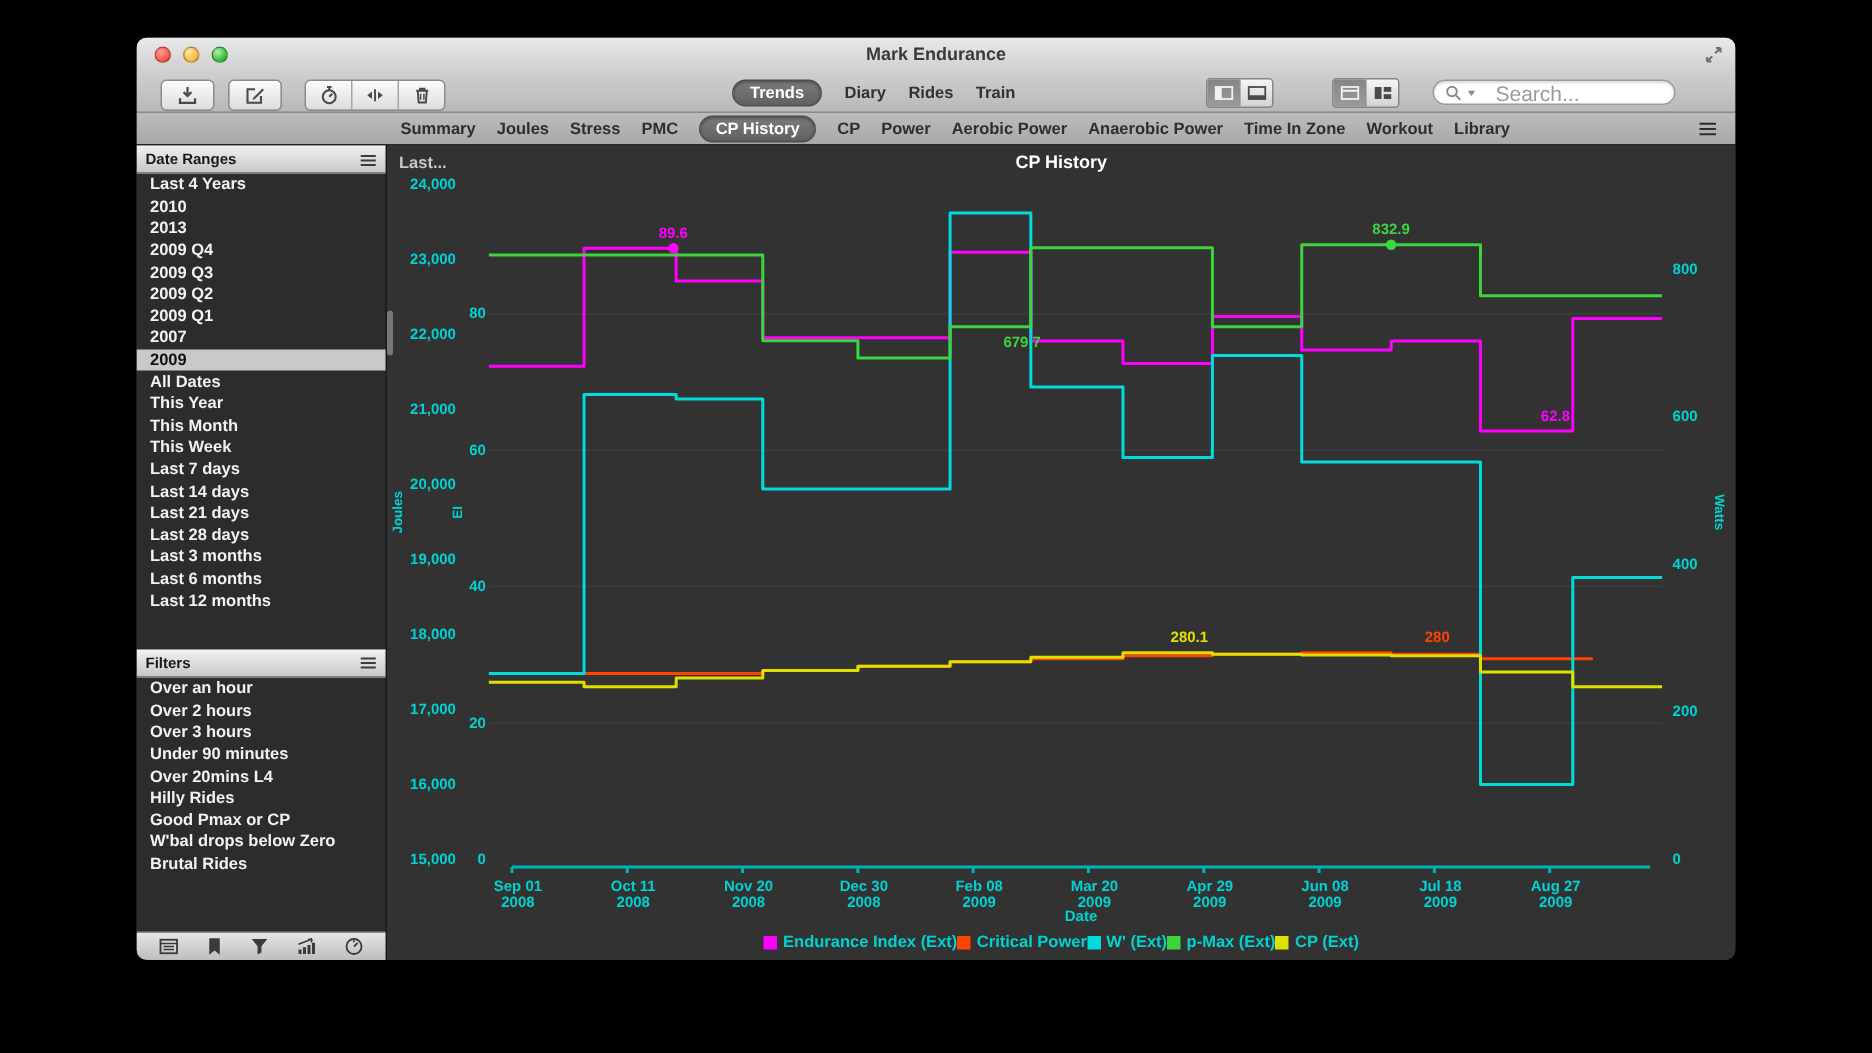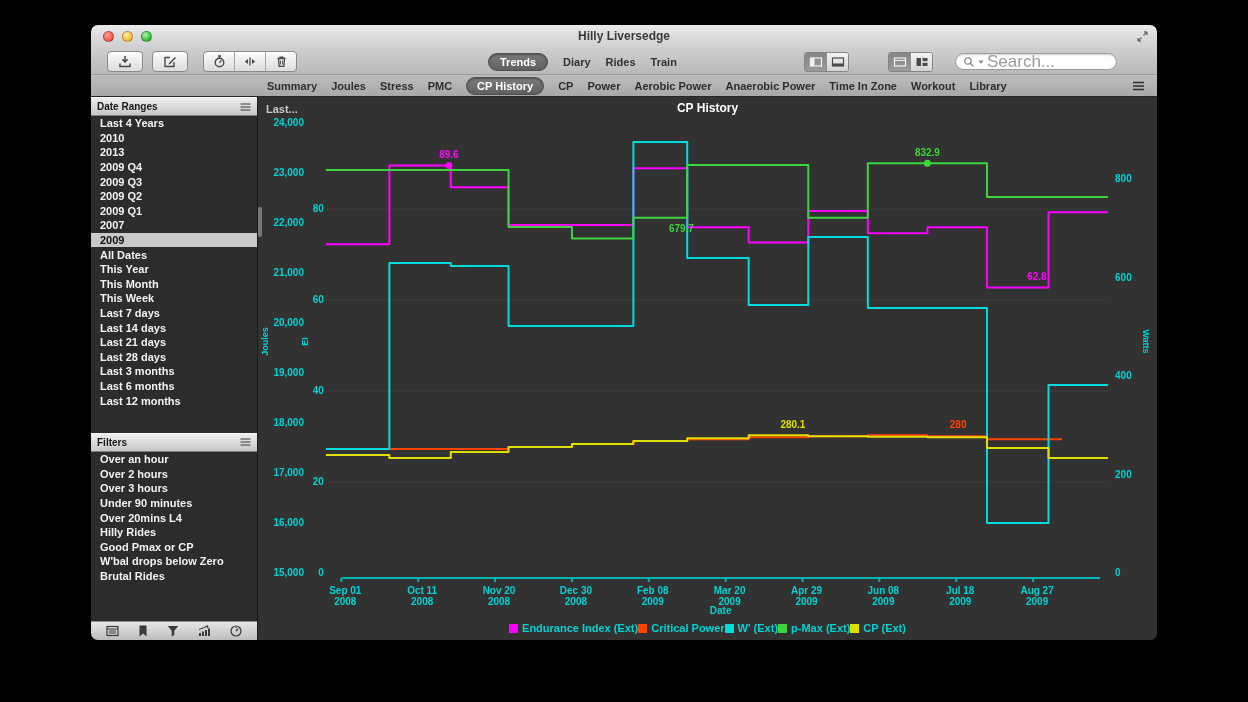--- a/index.html
+++ b/index.html
@@ -10,40 +10,40 @@
   .titlebar{height:23px;background:linear-gradient(#e9e9e9,#cfcfcf);position:relative;flex:none;}
   .lights{position:absolute;left:12px;top:6px;display:flex;gap:8px;}
   .light{width:11px;height:11px;border-radius:50%;border:1px solid rgba(0,0,0,.25);box-sizing:border-box;}
   .light.red{background:radial-gradient(circle at 35% 30%,#ff9d97,#f95f55 60%,#d43a30);}
   .light.yellow{background:radial-gradient(circle at 35% 30%,#ffe9a8,#fdbf45 60%,#d99b1f);}
   .light.green{background:radial-gradient(circle at 35% 30%,#b8f0a8,#3ec445 60%,#2a9a30);}
   .wtitle{position:absolute;left:0;right:0;top:4px;text-align:center;font-size:12px;font-weight:bold;color:#3a3a3a;}
   .expand{position:absolute;right:8px;top:5px;}
   
   .toolbar{height:27px;background:linear-gradient(#cfcfcf,#b9b9b9);position:relative;flex:none;
-    display:flex;align-items:center;padding-left:16px;border-bottom:1px solid #9d9d9d;box-sizing:border-box;}
+    display:flex;align-items:flex-end;padding-left:16px;border-bottom:1px solid #9d9d9d;box-sizing:border-box;}
   .tbtn{height:19px;min-width:34px;border:1px solid #8b8b8b;border-radius:4px;
     background:linear-gradient(#fcfcfc,#dcdcdc);box-shadow:inset 0 1px 0 rgba(255,255,255,.7);
     display:flex;align-items:center;justify-content:center;margin-right:9px;}
   .tgroup{height:19px;border:1px solid #8b8b8b;border-radius:4px;background:linear-gradient(#fcfcfc,#dcdcdc);
     box-shadow:inset 0 1px 0 rgba(255,255,255,.7);display:flex;align-items:center;margin-left:6px;}
   .tseg{width:30px;height:100%;display:flex;align-items:center;justify-content:center;}
   .tseg + .tseg{border-left:1px solid #a5a5a5;}
   .scope{position:absolute;left:397px;top:0;height:27px;display:flex;align-items:center;gap:15px;}
   .scope-item{font-size:11px;font-weight:bold;color:#323232;}
   .scope-item.sel{background:linear-gradient(#7b7b7b,#606060);color:#fff;padding:2px 11px;border-radius:10px;
     border:1px solid #4e4e4e;box-shadow:inset 0 1px 2px rgba(0,0,0,.35);}
   .pair{position:absolute;top:4px;height:18px;display:flex;border:1px solid #868686;border-radius:3px;overflow:hidden;}
   .pair .pbtn{width:21px;height:100%;background:linear-gradient(#f5f5f5,#d3d3d3);display:flex;align-items:center;justify-content:center;}
   .pair .pbtn + .pbtn{border-left:1px solid #909090;}
   .pair .pbtn.pressed{background:linear-gradient(#858585,#9b9b9b);}
   .pairA{left:713px;} .pairB{left:797px;}
   .search{position:absolute;left:864px;top:5px;width:162px;height:17px;background:#fff;border:1px solid #9b9b9b;
     border-radius:9px;box-shadow:inset 0 1px 2px rgba(0,0,0,.18);display:flex;align-items:center;padding:0 7px;box-sizing:border-box;}
-  .search .ph{font-size:17px;color:#9b9b9b;margin-left:2px;}
+  .search .ph{font-size:14px;color:#9b9b9b;margin-left:12px;}
   
   .tabbar{height:22px;background:linear-gradient(#bdbdbd,#a8a8a8);border-bottom:1px solid #262626;flex:none;
     display:flex;align-items:center;padding-left:176px;gap:14px;box-sizing:border-box;}
   .tab{font-size:11px;font-weight:bold;color:#2e2e2e;white-space:nowrap;}
   .tab.sel{background:linear-gradient(#7b7b7b,#606060);color:#fff;padding:2px 10px;border-radius:10px;
     border:1px solid #4e4e4e;box-shadow:inset 0 1px 2px rgba(0,0,0,.35);}
   .tab-menu{margin-left:auto;margin-right:12px;}
   
   .content{flex:1;display:flex;min-height:0;}
   .sidebar{width:166px;flex:none;background:#2c2c2c;display:flex;flex-direction:column;border-right:1px solid #191919;}
@@ -74,21 +74,21 @@
 <body>
 
 <div class="window">
 
   <div class="titlebar">
     <div class="lights">
       <span class="light red"></span>
       <span class="light yellow"></span>
       <span class="light green"></span>
     </div>
-    <div class="wtitle">Hilly Liversedge</div>
+    <div class="wtitle">Mark Endurance</div>
     <svg class="expand ic" width="13" height="13" viewBox="0 0 13 13">
       <path d="M7.5 5.5L11 2M11 2h-3M11 2v3M5.5 7.5L2 11M2 11h3M2 11V8" stroke="#6f6f6f" stroke-width="1.4" fill="none"></path>
     </svg>
   </div>
 
   <div class="toolbar">
     <div class="tbtn">
       <svg class="ic" width="16" height="15" viewBox="0 0 16 15">
         <path d="M8 2v6M5.4 5.4L8 8l2.6-2.6" stroke="#4a4a4a" stroke-width="1.5" fill="none"></path>
         <path d="M3 9.5V12.5h10V9.5" stroke="#4a4a4a" stroke-width="1.5" fill="none"></path>

